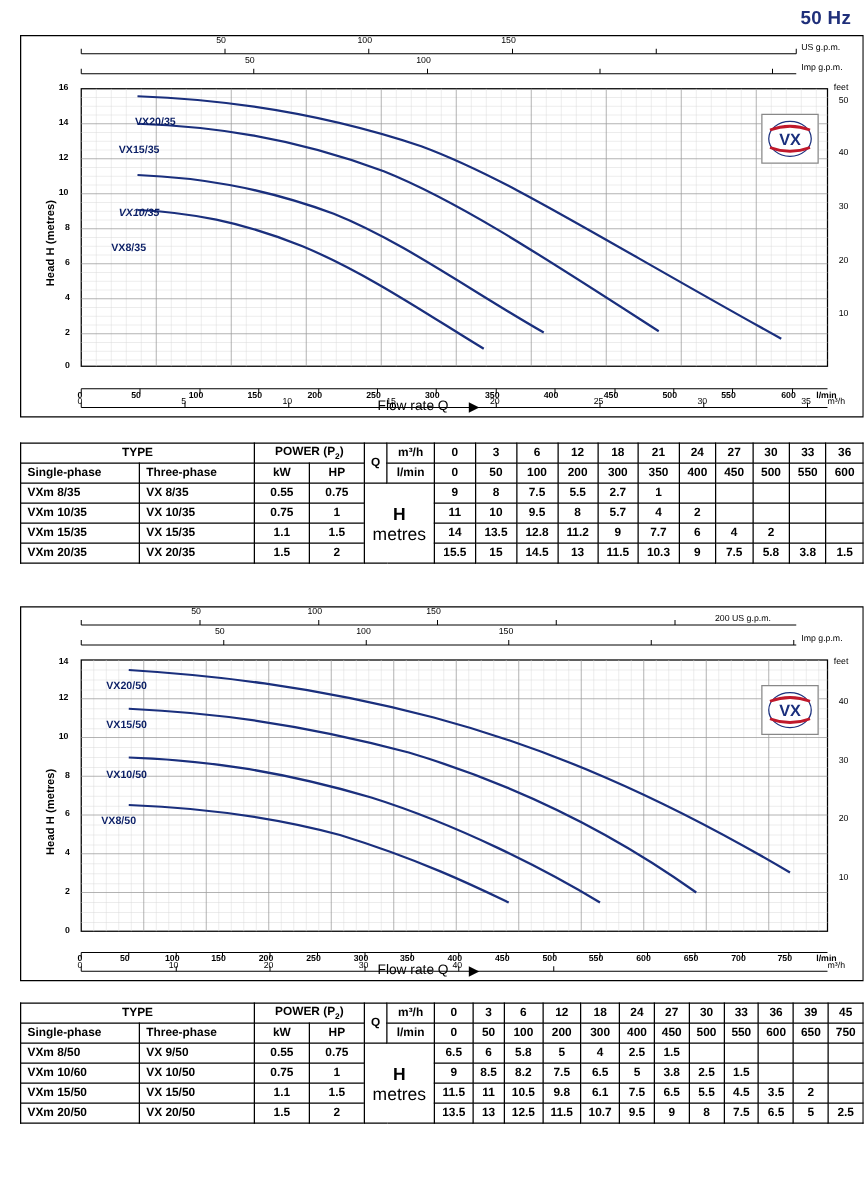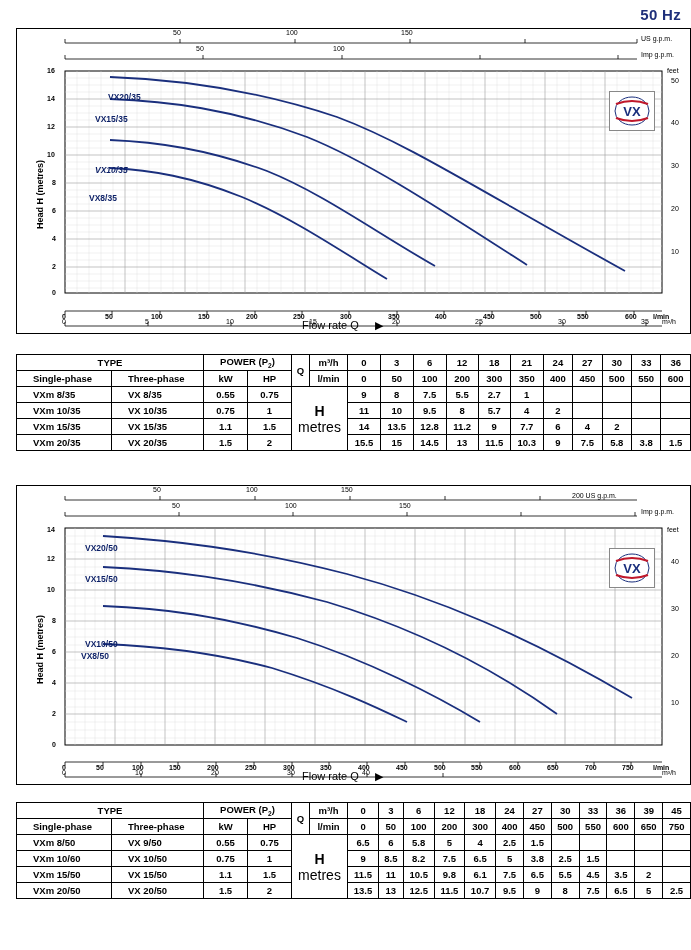--- a/index.html
+++ b/index.html
@@ -82,21 +82,21 @@
   }
   table.spec td, table.spec th {
     border: 1px solid #000;
     padding: 1px 3px;
     text-align: center;
     height: 16px;
     font-weight: bold;
   }
   table.spec td.left {
     text-align: left;
-    padding-left: 16px;
+    padding-left: 5px;
   }
   table.spec .hdr { font-weight: bold; }
   table.spec td.hmetres {
     font-weight: bold;
     font-size: 14px;
   }
   .footnote {
     margin: 3px 8px 0 8px;
     font-size: 7.5px;
     display: flex;
@@ -645,21 +645,21 @@
       <div class="axis-text" style="left:194px; top:283px;">20</div>
       <div class="axis-text" style="left:270px; top:283px;">30</div>
       <div class="axis-text" style="left:345px; top:283px;">40</div>
       <div class="axis-text" style="left:645px; top:283px;">m³/h</div>
 
       <div class="axis-title" style="left:285px; top:284px;">Flow rate Q</div>
       <div class="axis-title" style="left:358px; top:284px;">▶</div>
 
       <div class="curve-label" style="left:68px; top:57px;">VX20/50</div>
       <div class="curve-label" style="left:68px; top:88px;">VX15/50</div>
-      <div class="curve-label" style="left:68px; top:128px;margin-top:25px;">VX10/50</div>
+      <div class="curve-label" style="left:68px; top:128px;">VX10/50</div>
       <div class="curve-label" style="left:64px; top:165px;">VX8/50</div>
 
       <div class="logo-box" style="left:592px; top:62px; width:46px; height:40px;">
         <svg width="40" height="34" viewBox="0 0 40 34">
           <ellipse cx="20" cy="17" rx="17" ry="14" fill="none" stroke="#1a2f7d" stroke-width="1"></ellipse>
           <path d="M4 10 Q20 4 36 10" stroke="#c0182b" stroke-width="2.2" fill="none"></path>
           <path d="M4 24 Q20 30 36 24" stroke="#c0182b" stroke-width="2.2" fill="none"></path>
           <text x="20" y="22" font-size="13" font-weight="bold" fill="#1a2f7d" text-anchor="middle" font-family="Liberation Sans, sans-serif">VX</text>
         </svg>
       </div>

